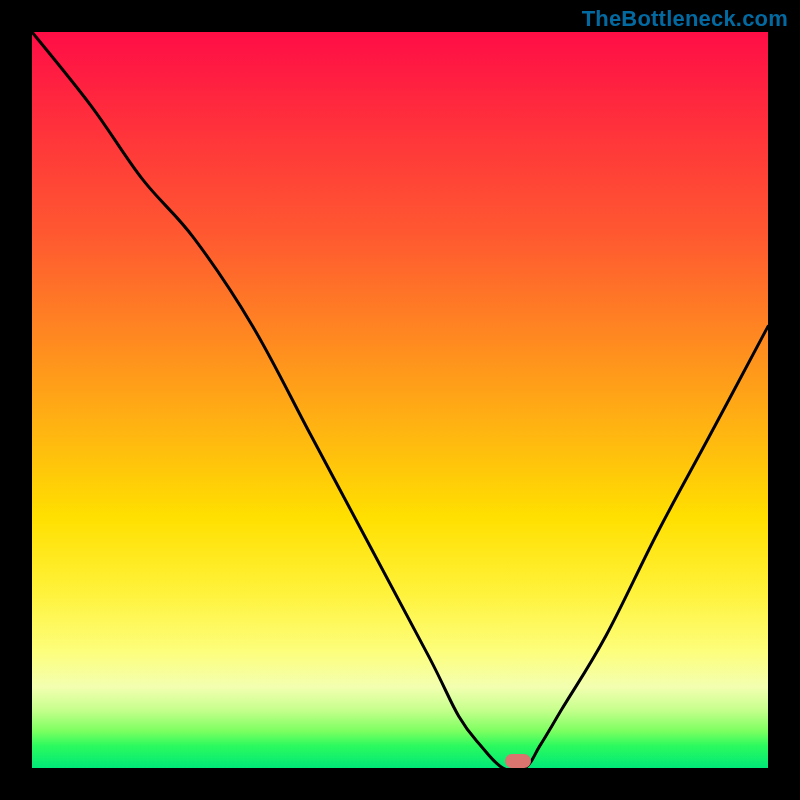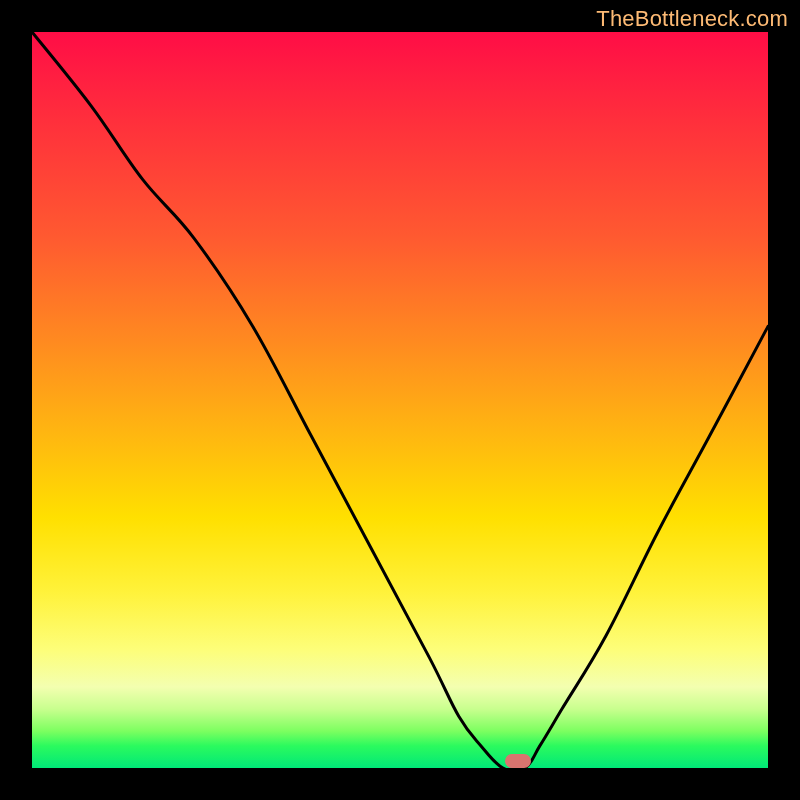--- a/index.html
+++ b/index.html
@@ -14,23 +14,23 @@
   .frame {
     position: relative;
     width: 800px;
     height: 800px;
     background: #000;
   }
   .watermark {
     position: absolute;
     top: 6px;
     right: 12px;
-    color: #fdba74;
+    color: #0369a1;
     font-size: 22px;
-    font-weight: 400;
+    font-weight: 700;
     letter-spacing: 0.2px;
     user-select: none;
   }
   .plot-area {
     position: absolute;
     left: 32px;
     top: 32px;
     width: 736px;
     height: 736px;
     

